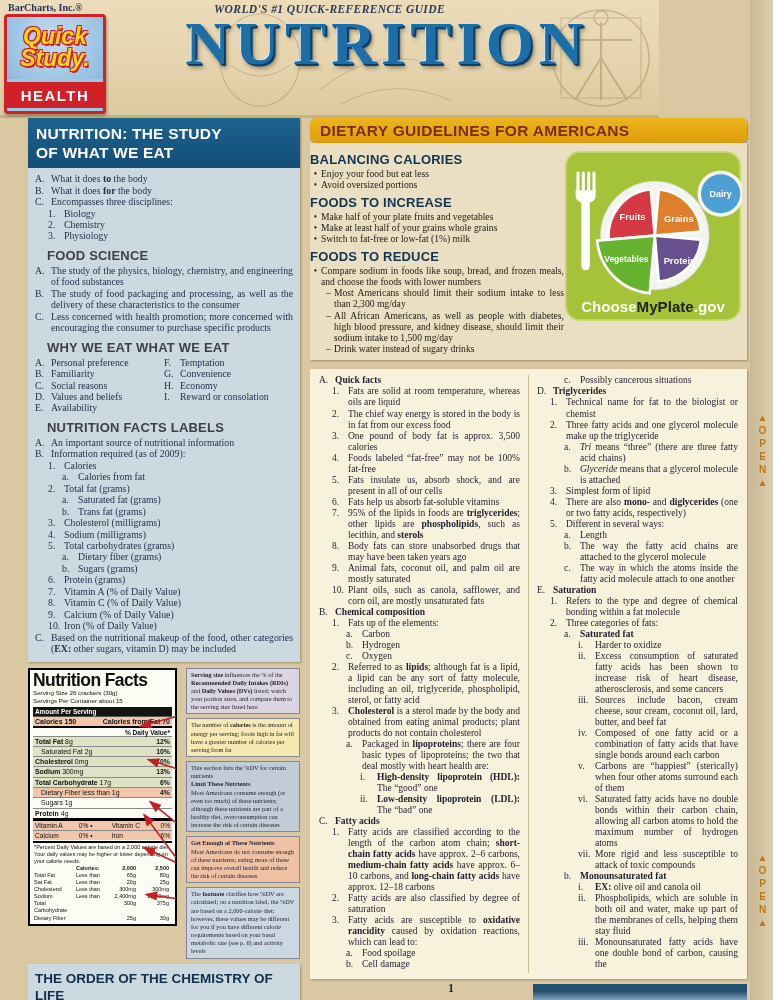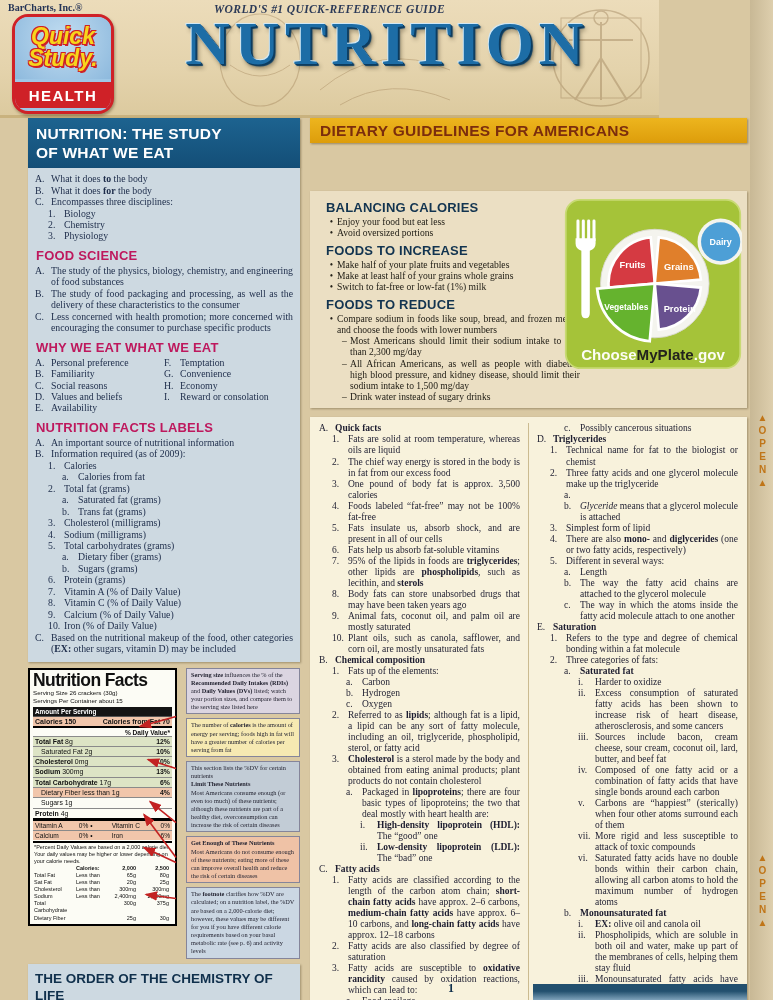--- a/index.html
+++ b/index.html
@@ -10,48 +10,48 @@
   .top{position:absolute;left:0;top:0;width:659px;height:115px;
     background:linear-gradient(180deg,#ecdcba 0%,#e4d3ac 60%,#dcca9f 100%);
     border-bottom:3px solid #c9b27e;}
   .sketch{position:absolute;opacity:.35;}
   .brand{position:absolute;left:8px;top:2px;font-size:10px;font-weight:bold;color:#243356;}
   .tagline{position:absolute;left:0;right:0;top:3px;text-align:center;
     font-size:11.5px;font-weight:bold;font-style:italic;color:#2c3a57;letter-spacing:.4px;}
   .big-title{position:absolute;left:125px;right:10px;top:12px;text-align:center;
     font-size:62px;font-weight:bold;letter-spacing:5px;color:#1d6da6;line-height:1;
     text-shadow:-1px -1px 0 #cfe7f5,1px 1px 0 #0c3c60,2px 2px 1px #0c3c60,3px 4px 4px rgba(40,30,10,.45);}
-  .logo{position:absolute;left:12px;top:14px;width:96px;height:94px;
-    border:3px solid #cf2127;border-radius:16px;background:#9ec7e6;overflow:hidden;
+  .logo{position:absolute;left:4px;top:14px;width:96px;height:94px;
+    border:3px solid #cf2127;border-radius:4px;background:#9ec7e6;overflow:hidden;
     box-shadow:1px 2px 3px rgba(60,40,10,.4);}
   .logo .qs{height:62px;background:radial-gradient(circle at 50% 35%,#c2ddf1,#8db9dd);
     display:flex;flex-direction:column;align-items:center;justify-content:center;line-height:.95;}
   .logo .qs span{font-family:"Liberation Sans",sans-serif;font-weight:bold;font-style:italic;
     font-size:23px;color:#f7d51c;text-shadow:-1px -1px 0 #cf2127,1px -1px 0 #cf2127,-1px 1px 0 #cf2127,1.5px 1.5px 0 #cf2127;}
   .logo .health{height:26px;margin-top:3px;background:#cf2127;display:flex;align-items:center;justify-content:center;
     font-family:"Liberation Sans",sans-serif;font-weight:bold;font-size:15px;color:#fff;letter-spacing:1.5px;}
   
   .left-col{position:absolute;left:28px;top:118px;width:272px;}
   .right-col{position:absolute;left:310px;top:118px;width:437px;}
   .hdr-blue{background:linear-gradient(180deg,#1d6390,#134e77);color:#fff;
     font-family:"Liberation Sans",sans-serif;font-weight:bold;font-size:15.5px;line-height:1.2;
     padding:7px 8px 6px;letter-spacing:.2px;box-shadow:1px 1px 2px rgba(50,35,5,.4);}
   .panel-blue{background:#cdd9e1;padding:5px 7px 7px;color:#1c2b49;
     box-shadow:1px 1px 2px rgba(50,35,5,.35);}
   .hdr-gold{background:linear-gradient(180deg,#edb51e,#dd9d0b);color:#7b2d0d;
     font-family:"Liberation Sans",sans-serif;font-weight:bold;font-size:15.5px;
-    padding:4px 10px 3px;letter-spacing:.3px;box-shadow:1px 1px 2px rgba(50,35,5,.4);}
-  .panel-tan{background:#ebdfc3;position:relative;min-height:206px;padding:5px 16px 6px;color:#232018;
-    box-shadow:1px 1px 2px rgba(50,35,5,.35);margin-top:48px;}
+    padding:4px 10px 3px;letter-spacing:.3px;box-shadow:1px 1px 2px rgba(50,35,5,.4);border-radius:6px;}
+  .panel-tan{background:#ebdfc3;position:relative;min-height:206px;padding:5px 0 6px;color:#232018;
+    box-shadow:1px 1px 2px rgba(50,35,5,.35);}
   .panel-cream{background:#f8f2dc;height:598px;padding:6px 9px;color:#1d1d30;
     display:flex;box-shadow:1px 1px 2px rgba(50,35,5,.35);overflow:hidden;}
   .fatcol{width:50%;font-size:9.5px;line-height:1.16;}
   .fatcol.c2{border-left:1px solid #cbbb90;padding-left:8px;margin-left:8px;}
-  h3.sec{font-family:"Liberation Sans",sans-serif;font-weight:bold;color:#be185d;
-    font-size:13px;margin:6px 1px 2px;letter-spacing:.2px;}
+  h3.sec{font-family:"Liberation Sans",sans-serif;font-weight:bold;color:#404040;
+    font-size:13px;margin:6px 12px 2px;letter-spacing:.2px;}
   .panel-tan h3.sec{color:#123450;margin:4px 0 1px;}
   .list{font-size:9.8px;line-height:1.17;}
   .panel-tan .list{font-size:9.6px;}
   .li{display:flex;align-items:flex-start;}
   .li .m{flex:none;width:16px;}
   .li .t{flex:1;text-align:justify;}
   .li.nj .t{text-align:left;}
   .li.i1{padding-left:13px}.li.i2{padding-left:27px}.li.i3{padding-left:41px}
   .li.i3 .m{width:17px}
   .bullet .m{width:11px;text-align:center;}
@@ -649,20 +649,21 @@
             <div class="li i1">
               <span class="m">1.</span>
               <span class="t">Technical name for fat to the biologist or chemist</span>
             </div>
             <div class="li i1">
               <span class="m">2.</span>
               <span class="t">Three fatty acids and one glycerol molecule make up the triglyceride</span>
             </div>
             <div class="li i2">
               <span class="m">a.</span>
+              <span class="t"><i>Tri</i> means “three” (there are three fatty acid chains)</span>
             </div>
             <div class="li i2">
               <span class="m">b.</span>
               <span class="t"><i>Glyceride</i> means that a glycerol molecule is attached</span>
             </div>
             <div class="li i1">
               <span class="m">3.</span>
               <span class="t">Simplest form of lipid</span>
             </div>
             <div class="li i1">
@@ -715,26 +716,26 @@
             </div>
             <div class="li i3">
               <span class="m">iv.</span>
               <span class="t">Composed of one fatty acid or a combination of fatty acids that have single bonds around each carbon</span>
             </div>
             <div class="li i3">
               <span class="m">v.</span>
               <span class="t">Carbons are “happiest” (sterically) when four other atoms surround each of them</span>
             </div>
             <div class="li i3">
+              <span class="m">vi.</span>
+              <span class="t">Saturated fatty acids have no double bonds within their carbon chain, allowing all carbon atoms to hold the maximum number of hydrogen atoms</span>
+            </div>
+            <div class="li i3">
               <span class="m">vii.</span>
               <span class="t">More rigid and less susceptible to attack of toxic compounds</span>
-            </div>
-            <div class="li i3">
-              <span class="m">vi.</span>
-              <span class="t">Saturated fatty acids have no double bonds within their carbon chain, allowing all carbon atoms to hold the maximum number of hydrogen atoms</span>
             </div>
             <div class="li i2">
               <span class="m">b.</span>
               <span class="t"><b>Monounsaturated fat</b></span>
             </div>
             <div class="li i3">
               <span class="m">i.</span>
               <span class="t"><b>EX:</b> olive oil and canola oil</span>
             </div>
             <div class="li i3">

